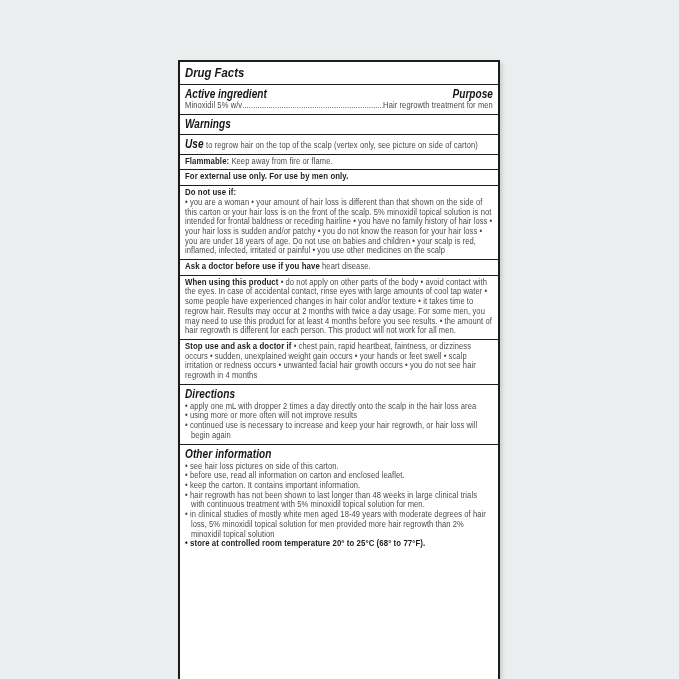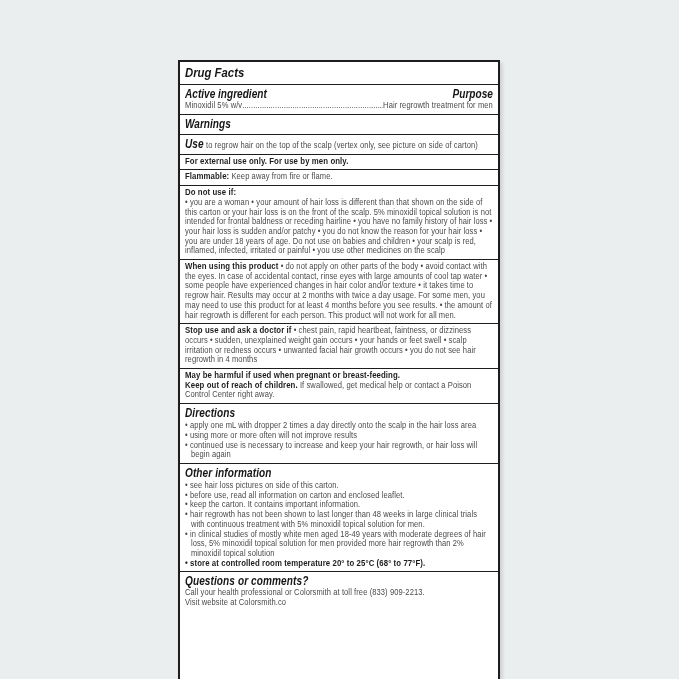--- a/index.html
+++ b/index.html
@@ -92,60 +92,59 @@
 
     <div class="row">
       <div class="cond body-txt">
         <p><span class="h2">Use</span>
         <span>to regrow hair on the top of the scalp (vertex only, see picture on side of carton)</span></p>
       </div>
     </div>
 
     <div class="row">
       <div class="cond body-txt">
-        <p class="bold-txt">For external use only. For use by men only.</p>
+        <p><span class="bold-txt">Flammable:</span>
+        <span>Keep away from fire or flame.</span></p>
       </div>
     </div>
 
     <div class="row">
       <div class="cond body-txt">
-        <p><span class="bold-txt">Flammable:</span>
-        <span>Keep away from fire or flame.</span></p>
+        <p class="bold-txt">For external use only. For use by men only.</p>
       </div>
     </div>
 
     <div class="row">
       <div class="cond body-txt">
         <p class="bold-txt">Do not use if:</p>
         <p>• you are a woman • your amount of hair loss is different than that shown on the side of this carton or your hair loss is on the front of the scalp. 5% minoxidil topical solution is not intended for frontal baldness or receding hairline • you have no family history of hair loss • your hair loss is sudden and/or patchy • you do not know the reason for your hair loss • you are under 18 years of age. Do not use on babies and children • your scalp is red, inflamed, infected, irritated or painful • you use other medicines on the scalp</p>
       </div>
     </div>
 
+    <div class="row">
+      <div class="cond body-txt">
+        <p><span class="bold-txt">Ask a doctor before use if you have</span>
+        <span>heart disease.</span></p>
+      </div>
+    </div>
 
     <div class="row">
       <div class="cond body-txt">
         <p><span class="bold-txt">When using this product</span>
         <span>• do not apply on other parts of the body • avoid contact with the eyes. In case of accidental contact, rinse eyes with large amounts of cool tap water • some people have experienced changes in hair color and/or texture • it takes time to regrow hair.  Results may occur at 2 months with twice a day usage. For some men, you may need to use this product for at least 4 months before you see results. • the amount of hair regrowth is different for each person. This product will not work for all men.</span></p>
       </div>
     </div>
 
     <div class="row">
       <div class="cond body-txt">
         <p><span class="bold-txt">Stop use and ask a doctor if</span>
         <span>• chest pain, rapid heartbeat, faintness, or dizziness occurs • sudden, unexplained weight gain occurs • your hands or feet swell • scalp irritation or redness occurs • unwanted facial hair growth occurs • you do not see hair regrowth in 4 months</span></p>
       </div>
     </div>
 
-    <div class="row">
-      <div class="cond body-txt">
-        <p class="bold-txt">May be harmful if used when pregnant or breast-feeding.</p>
-        <p><span class="bold-txt">Keep out of reach of children.</span>
-        <span>If swallowed, get medical help or contact a Poison Control Center right away.</span></p>
-      </div>
-    </div>
 
     <div class="row">
       <div class="cond body-txt">
         <div class="h2">Directions</div>
         <p class="li mt1">• apply one mL with dropper 2 times a day directly onto the scalp in the hair loss area</p>
         <p class="li">• using more or more often will not improve results</p>
         <p class="li">• continued use is necessary to increase and keep your hair regrowth, or hair loss will begin again</p>
       </div>
     </div>
 
@@ -155,22 +154,15 @@
         <p class="li mt1">• see hair loss pictures on side of this carton.</p>
         <p class="li">• before use, read all information on carton and enclosed leaflet.</p>
         <p class="li">• keep the carton. It contains important information.</p>
         <p class="li">• hair regrowth has not been shown to last longer than 48 weeks in large clinical trials with continuous treatment with 5% minoxidil topical solution for men.</p>
         <p class="li">• in clinical studies of mostly white men aged 18-49 years with moderate degrees of hair loss, 5% minoxidil topical solution for men provided more hair regrowth than 2% minoxidil topical solution</p>
         <p class="li bold-txt">• store at controlled room temperature 20° to 25°C (68° to 77°F).</p>
       </div>
     </div>
 
 
-    <div class="row">
-      <div class="cond body-txt">
-        <div class="h2">Questions or comments?</div>
-        <p>Call your health professional or Colorsmith at toll free (833) 909-2213.</p>
-        <p>Visit website at Colorsmith.co</p>
-      </div>
-    </div>
 
   </div>
 </div>
 
 </body></html>

